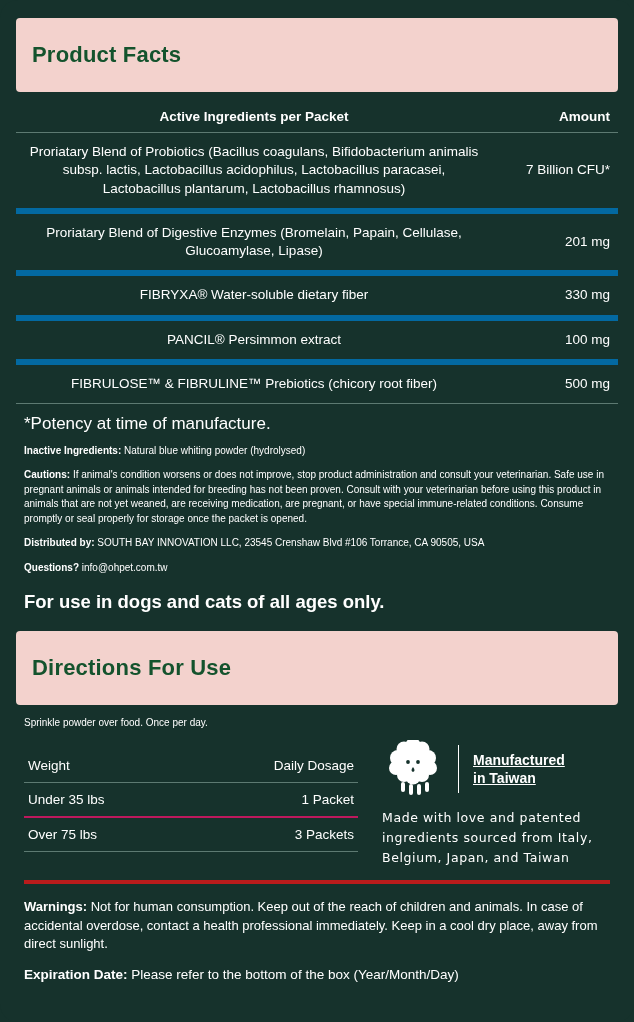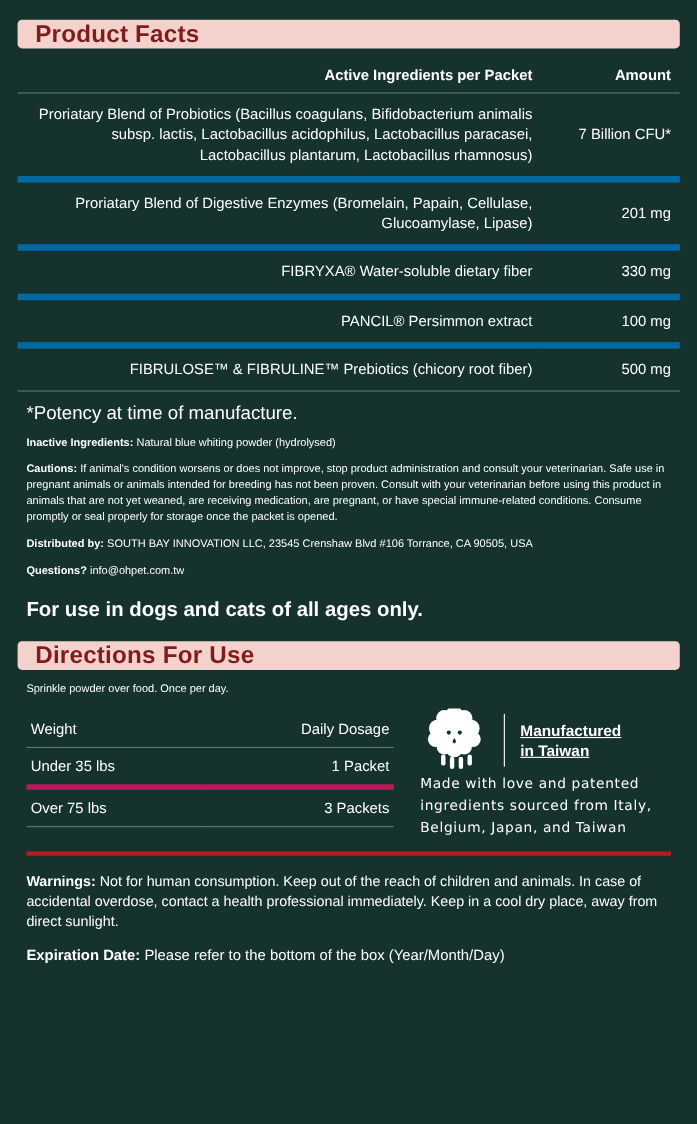--- a/index.html
+++ b/index.html
@@ -19,37 +19,37 @@
     width: 634px;
     height: 1022px;
     background: #16322c;
     border-radius: 18px;
     padding: 18px 16px 16px 16px;
     position: relative;
     overflow: hidden;
   }
   .banner {
     background: #f3d2cd;
-    color: #7f1d1d;
+    color: #14532d;
     border-radius: 4px;
-    padding: 0 16px;
+    padding: 24px 16px;
     font-size: 22px;
     font-weight: bold;
     letter-spacing: 0.2px;
   }
   .banner.directions {
     margin-top: 18px;
   }
   table.facts {
     width: 100%;
     border-collapse: collapse;
     margin-top: 6px;
   }
   table.facts th, table.facts td {
-    text-align: right;
+    text-align: center;
     vertical-align: middle;
     padding: 10px 8px;
     font-size: 13.5px;
     line-height: 1.35;
   }
   table.facts th.amount, table.facts td.amount {
     text-align: right;
     white-space: nowrap;
     width: 110px;
   }
@@ -95,21 +95,21 @@
     padding: 0 8px;
   }
   .dose-table {
     width: 334px;
     border-collapse: collapse;
   }
   .dose-table th, .dose-table td {
     font-size: 13.5px;
     padding: 9px 4px;
     text-align: left;
-    border-bottom: 5px solid #be185d;
+    border-bottom: 2px solid #be185d;
   }
   .dose-table th {
     font-weight: normal;
     border-bottom: 1px solid #5d7a72;
   }
   .dose-table th.r, .dose-table td.r {
     text-align: right;
   }
   .dose-table tr:last-child td {
     border-bottom: 1px solid #5d7a72;
@@ -140,20 +140,21 @@
   .mft {
     font-size: 14px;
     font-weight: bold;
     line-height: 1.3;
   }
   .handwrite {
     font-family: "DejaVu Sans", sans-serif;
     font-size: 12.5px;
     line-height: 1.6;
     letter-spacing: 0.6px;
+    margin-top: 10px;
   }
   .warn {
     font-size: 13px;
     line-height: 1.4;
     padding: 14px 8px 0 8px;
     border-top: 4px solid #b91c1c;
     margin: 12px 8px 0 8px;
     padding-left: 0;
     padding-right: 0;
   }

